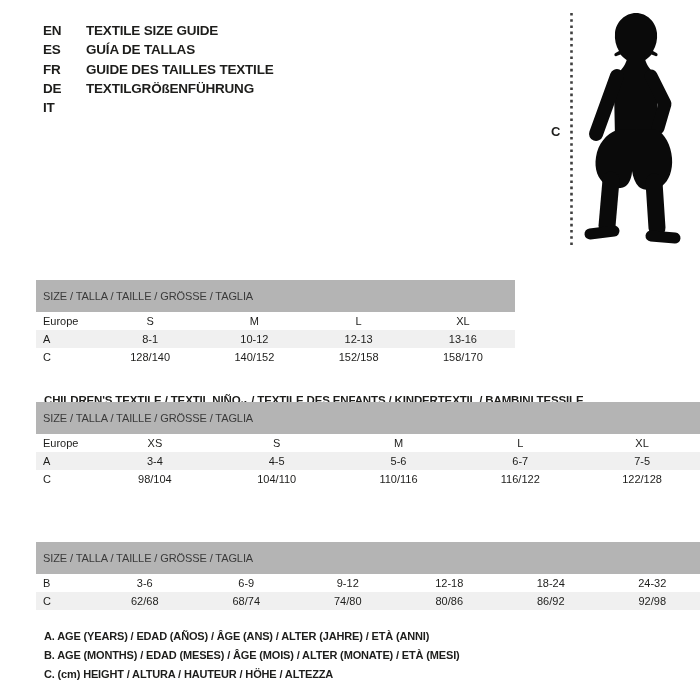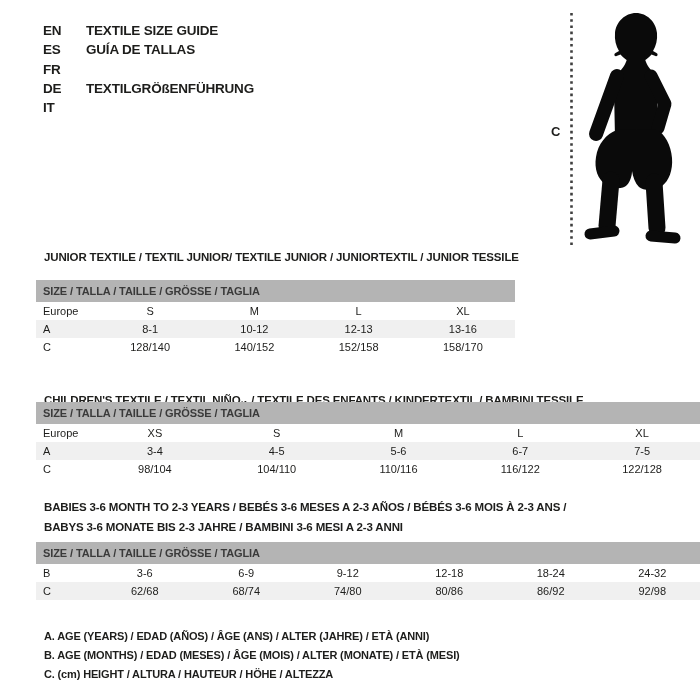--- a/index.html
+++ b/index.html
@@ -14,22 +14,22 @@
   
   .figure{position:absolute;left:528px;top:8px;width:168px;height:248px;}
   .figure svg{position:absolute;left:0;top:0;}
   .measure-label{position:absolute;left:5px;top:116px;font-weight:bold;font-size:13px;}
   
   .sec-title{position:absolute;left:26px;font-weight:bold;font-size:11.5px;letter-spacing:-0.15px;white-space:nowrap;}
   .sec-title .subsc{font-size:8px;vertical-align:-2px;}
   .two-line{line-height:20px;}
   
   .size-table{position:absolute;left:18px;}
-  .band{height:22px;background:#b4b4b4;display:flex;align-items:center;
-        padding-left:7px;font-size:11px;color:#3a3a3a;letter-spacing:-0.1px;font-weight:bold;}
+  .band{height:32px;background:#b4b4b4;display:flex;align-items:center;
+        padding-left:7px;font-size:11px;color:#3a3a3a;letter-spacing:-0.1px;}
   .trow{display:flex;align-items:center;height:18px;font-size:11px;}
   .trow.shaded{background:#f0f0f0;}
   .lbl{padding-left:7px;box-sizing:border-box;}
   .t1 .lbl{width:62px;}
   .t2 .lbl,.t3 .lbl{width:58px;}
   .val{flex:1;text-align:center;}
   
   .footnotes{position:absolute;left:26px;top:627px;font-weight:bold;font-size:11px;
              line-height:19px;letter-spacing:-0.15px;}
 </style>
@@ -42,20 +42,21 @@
     <div class="lang-row">
       <span class="lang-code">EN</span>
       <span class="lang-title">TEXTILE SIZE GUIDE</span>
     </div>
     <div class="lang-row">
       <span class="lang-code">ES</span>
       <span class="lang-title">GUÍA DE TALLAS</span>
     </div>
     <div class="lang-row">
       <span class="lang-code">FR</span>
+      <span class="lang-title">GUIDE DES TAILLES TEXTILE</span>
     </div>
     <div class="lang-row">
       <span class="lang-code">DE</span>
       <span class="lang-title">TEXTILGRÖßENFÜHRUNG</span>
     </div>
     <div class="lang-row">
       <span class="lang-code">IT</span>
     </div>
   </div>
 
@@ -77,21 +78,20 @@
 
         <path d="M30,170 L26,216" fill="none" stroke-width="17" stroke-linecap="round"></path>
         <path d="M73,172 L76,218" fill="none" stroke-width="17" stroke-linecap="round"></path>
 
         <path d="M33,221 L9,224" fill="none" stroke-width="11" stroke-linecap="round"></path>
         <path d="M70,226 L94,228" fill="none" stroke-width="11" stroke-linecap="round"></path>
       </g>
     </svg>
   </div>
 
-  <div class="sec-title" style="top:251px;">JUNIOR TEXTILE / TEXTIL JUNIOR/ TEXTILE JUNIOR / JUNIORTEXTIL / JUNIOR TESSILE</div>
   <div class="size-table t1" style="top:280px;width:479px;">
     <div class="band">SIZE / TALLA / TAILLE / GRÖSSE / TAGLIA</div>
     <div class="trow">
       <span class="lbl">Europe</span>
       <span class="val">S</span>
       <span class="val">M</span>
       <span class="val">L</span>
       <span class="val">XL</span>
     </div>
     <div class="trow shaded">
@@ -132,24 +132,20 @@
     <div class="trow">
       <span class="lbl">C</span>
       <span class="val">98/104</span>
       <span class="val">104/110</span>
       <span class="val">110/116</span>
       <span class="val">116/122</span>
       <span class="val">122/128</span>
     </div>
   </div>
 
-  <div class="sec-title two-line" style="top:497px;">
-    <div>BABIES 3-6 MONTH TO 2-3 YEARS / BEBÉS 3-6 MESES A 2-3 AÑOS / BÉBÉS 3-6 MOIS À 2-3 ANS /</div>
-    <div>BABYS 3-6 MONATE BIS 2-3 JAHRE / BAMBINI 3-6 MESI A 2-3 ANNI</div>
-  </div>
   <div class="size-table t3" style="top:542px;width:667px;">
     <div class="band">SIZE / TALLA / TAILLE / GRÖSSE / TAGLIA</div>
     <div class="trow">
       <span class="lbl">B</span>
       <span class="val">3-6</span>
       <span class="val">6-9</span>
       <span class="val">9-12</span>
       <span class="val">12-18</span>
       <span class="val">18-24</span>
       <span class="val">24-32</span>

